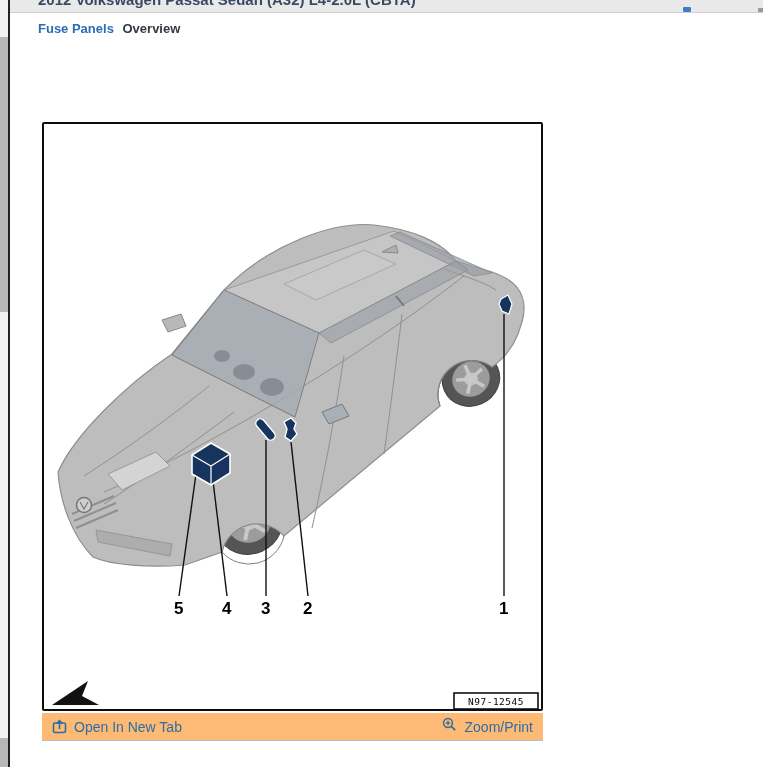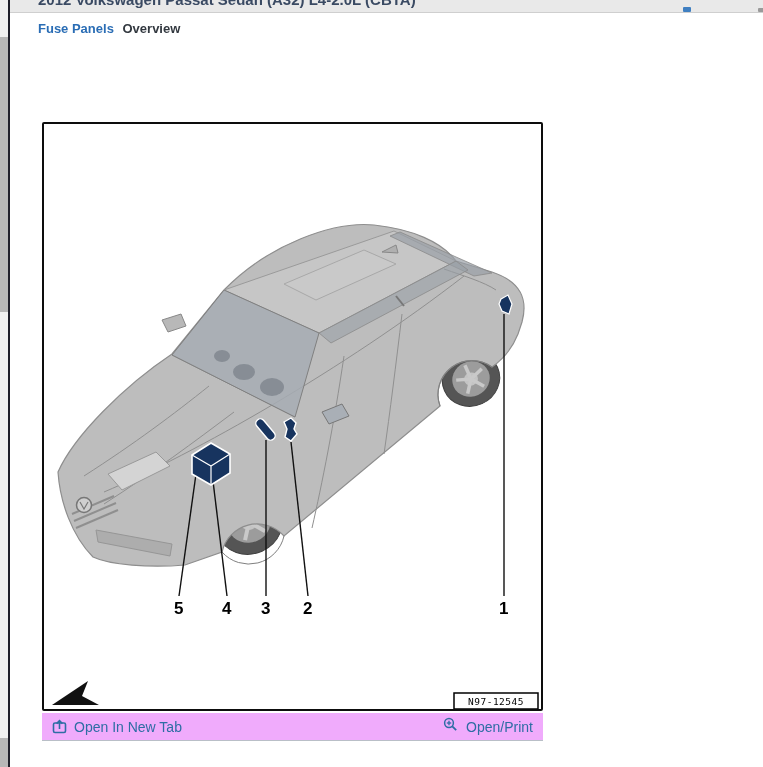--- a/index.html
+++ b/index.html
@@ -25,21 +25,21 @@
                 font-size:13px; font-weight:bold; }
   .crumb-link { color:#2a6db5; text-decoration:none; cursor:pointer;text-align:center; }
   .crumb-current { color:#333940; margin-left:5px; }
 
   
   .figure { position:absolute; left:42px; top:122px; width:501px; }
   .figure-frame { width:501px; height:589px; border:2px solid #0d0d0d; border-radius:2px;
                   background:#ffffff; position:relative; }
   .figure-frame svg { display:block; }
 
-  .figure-actions { width:501px; height:28px; margin-top:2px; background:#f0abfc;
+  .figure-actions { width:501px; height:28px; margin-top:2px; background:#fdba74;
                     border-bottom:1px solid #b9bfc7;
                     display:flex; align-items:center; justify-content:space-between; padding:0 10px;gap:32px; }
   .action-link { display:flex; align-items:center; gap:7px; color:#2e6da4; font-size:14px;
                  cursor:pointer; text-decoration:none; }
   .action-link svg { display:block; }
   .zoom-link svg { margin-top:-5px; margin-right:1px; }
 
   text.callout { font-family:"Liberation Sans", sans-serif; font-size:17px; font-weight:bold; fill:#000; }
   text.dwgnum  { font-family:"DejaVu Sans Mono", monospace; font-size:9.5px; fill:#000; letter-spacing:0.5px; }
 </style>
@@ -193,16 +193,16 @@
       </svg>
       <span>Open In New Tab</span>
     </a>
     <a class="action-link zoom-link">
       <svg width="15" height="15" viewBox="0 0 15 15">
         <circle cx="6" cy="6" r="4.4" fill="none" stroke="#2e6da4" stroke-width="1.5"></circle>
         <line x1="6" y1="3.8" x2="6" y2="8.2" stroke="#2e6da4" stroke-width="1.3"></line>
         <line x1="3.8" y1="6" x2="8.2" y2="6" stroke="#2e6da4" stroke-width="1.3"></line>
         <line x1="9.3" y1="9.3" x2="13.2" y2="13.2" stroke="#2e6da4" stroke-width="1.8"></line>
       </svg>
-      <span>Open/Print</span>
+      <span>Zoom/Print</span>
     </a>
   </div>
 </div>
 
 </body></html>

